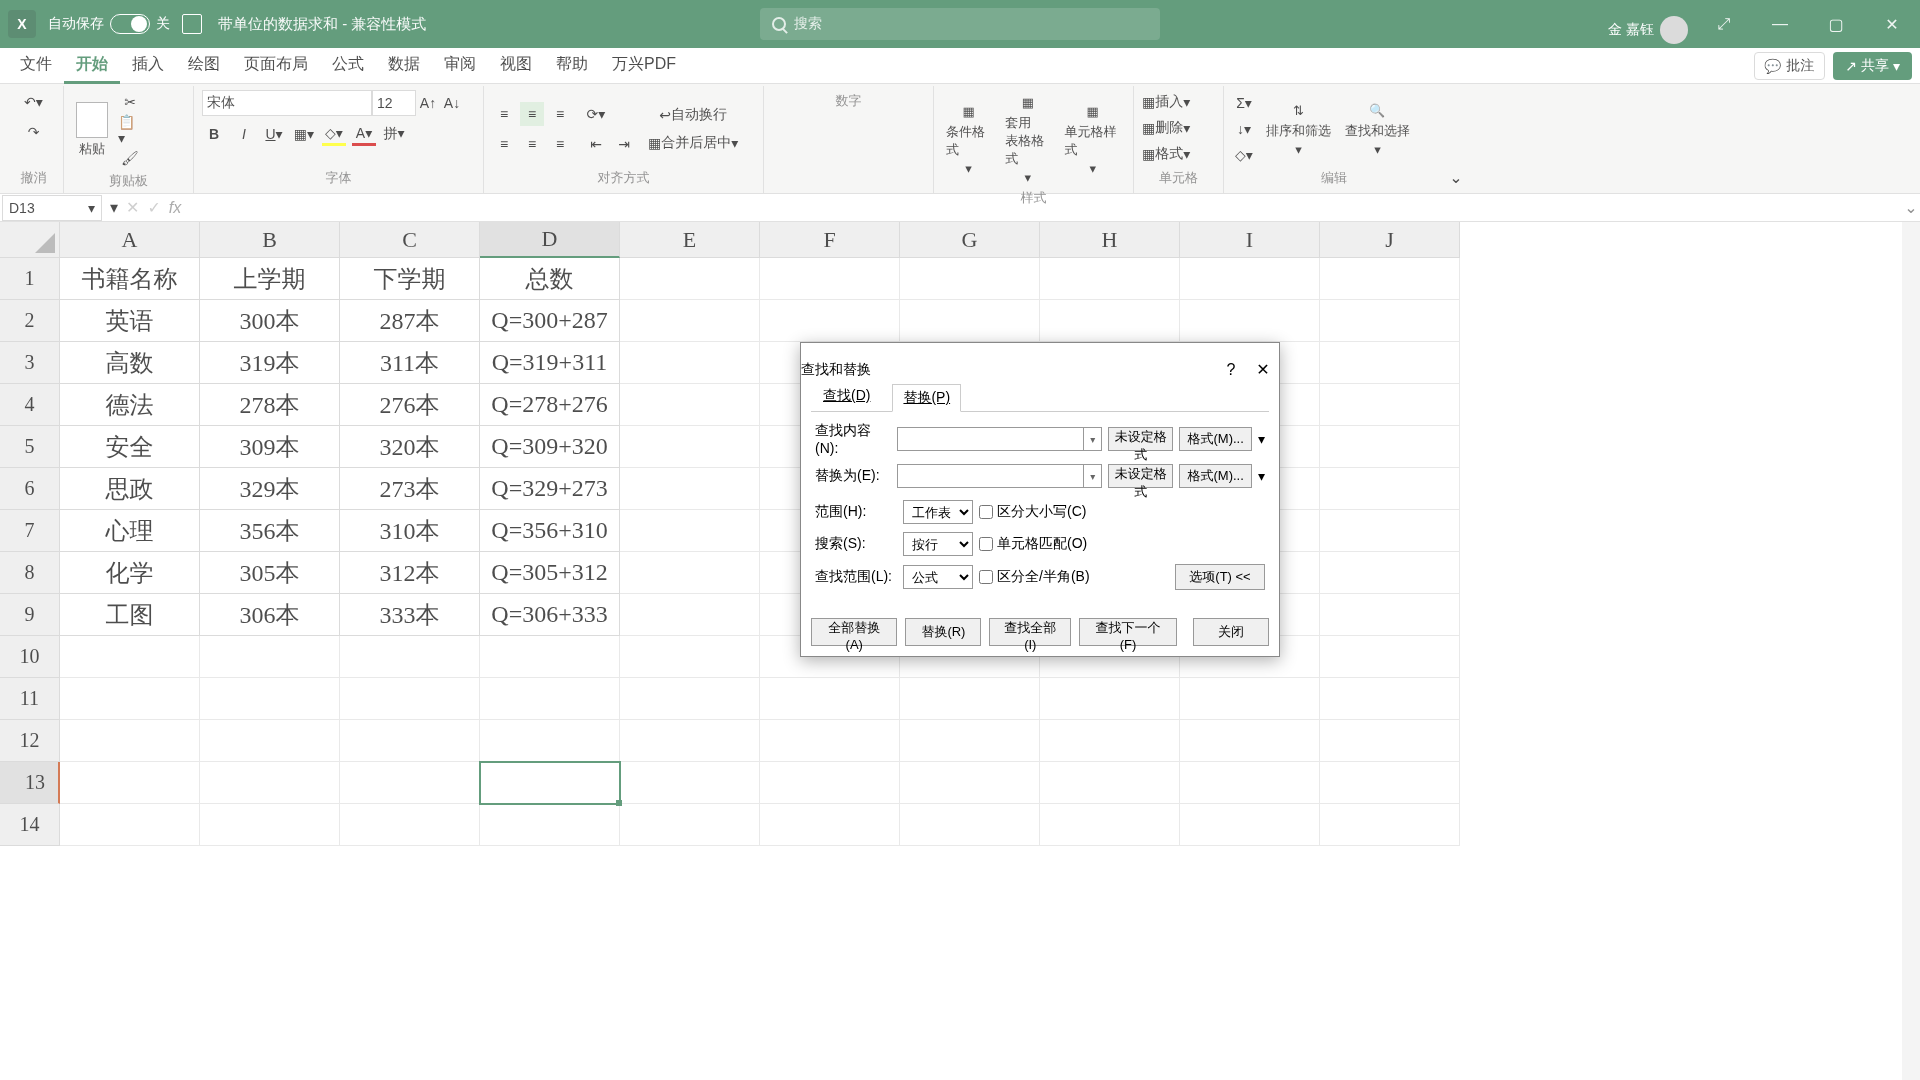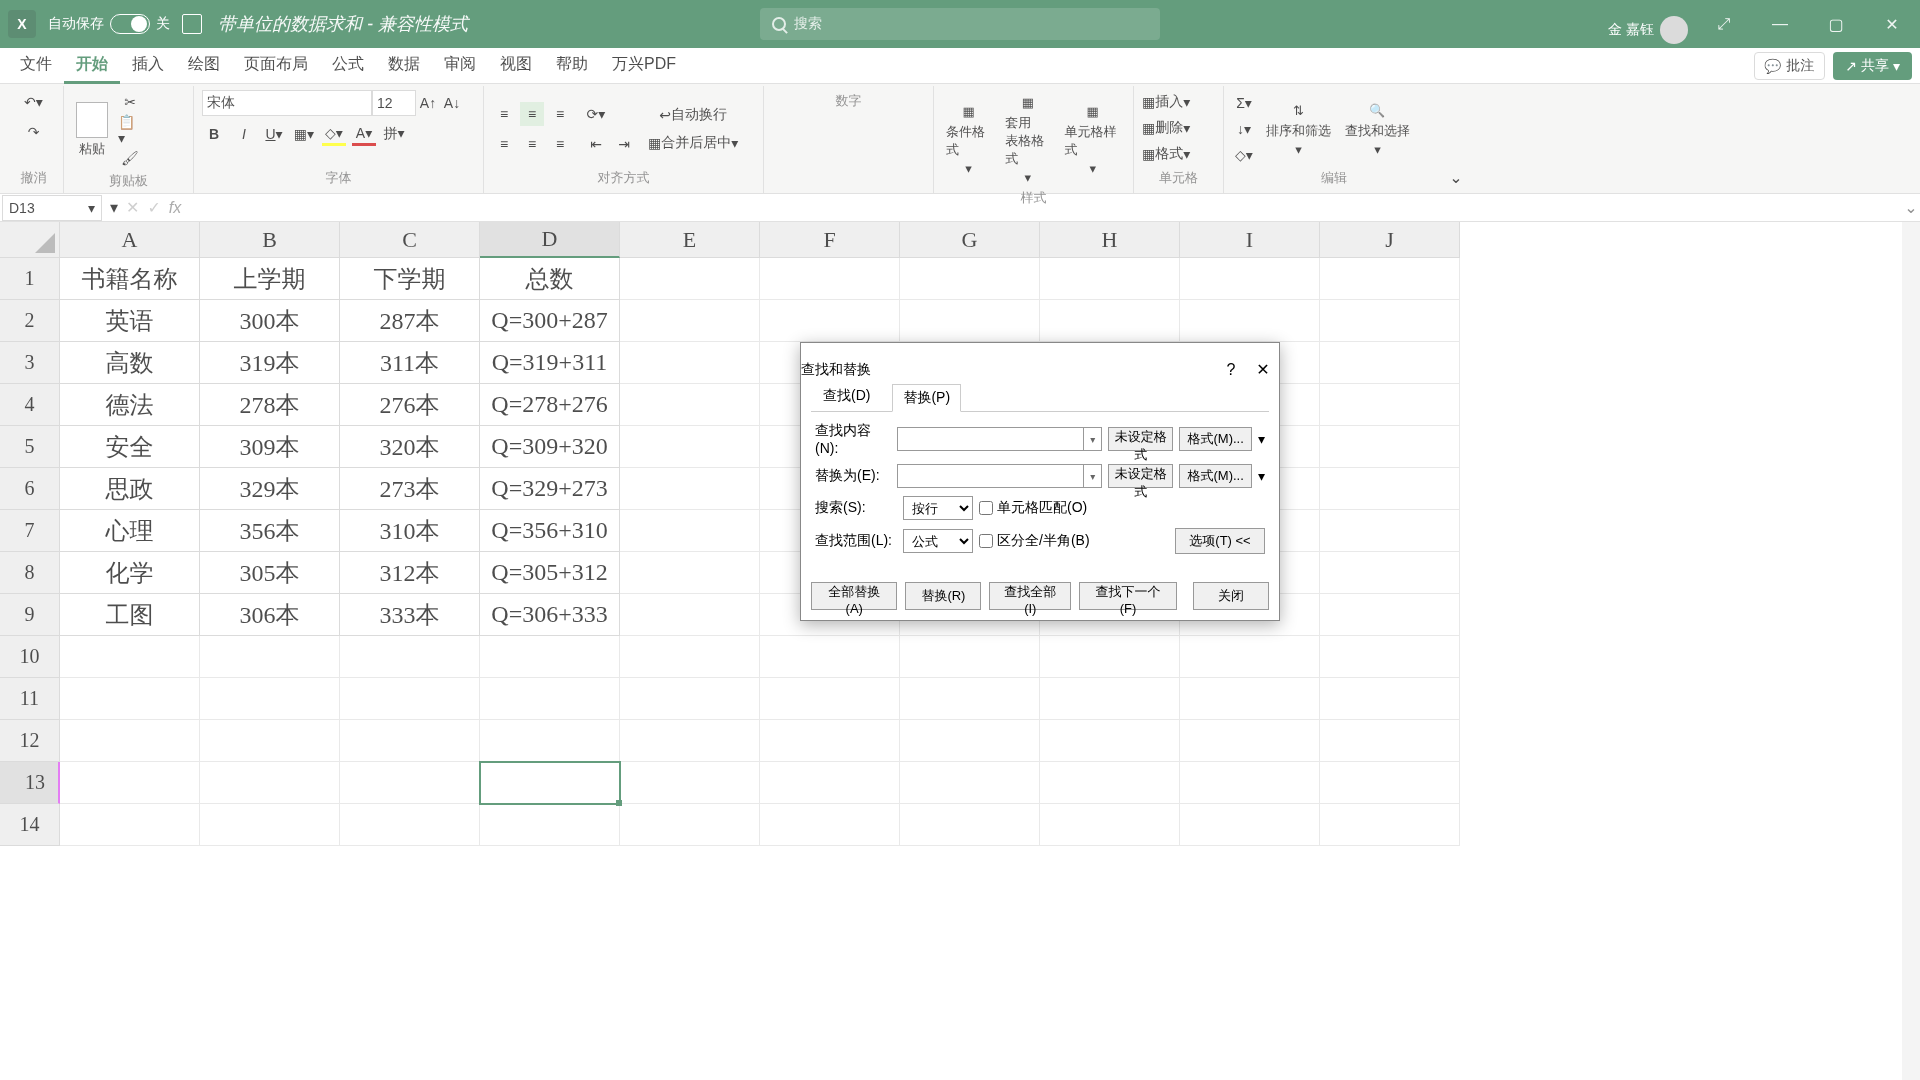--- a/index.html
+++ b/index.html
@@ -6,21 +6,21 @@
 body { background: #fff; width: 1920px; height: 1080px; overflow: hidden; position: relative; }
 .overlay { position: absolute; inset: 0; background: rgba(255,255,255,0.3); pointer-events: none; z-index: 5; }
 
 .titlebar { height: 48px; background: #1e7e34; background: linear-gradient(#217346,#217346); display: flex; align-items: center; padding: 0 8px; color: #fff; }
 .titlebar { background: #217346; }
 .app-icon { width: 28px; height: 28px; background: #185c37; border-radius: 4px; margin-right: 12px; display:flex;align-items:center;justify-content:center;font-size:14px;font-weight:bold; }
 .autosave { display: flex; align-items: center; gap: 6px; font-size: 14px; margin-right: 12px; }
 .toggle { width: 40px; height: 20px; border: 1px solid #fff; border-radius: 10px; position: relative; }
 .toggle::after { content:''; position:absolute; right:2px; top:1px; width:16px; height:16px; background:#fff; border-radius:50%; }
 .save-icon { width:20px; height:20px; border:1px solid #fff; border-radius:2px; margin-right:16px; }
-.doc-title { font-size: 18px; margin-right: auto; opacity:.95;font-style:italic; }
+.doc-title { font-size: 15px; margin-right: auto; opacity:.95; }
 .search-box { width: 400px; height: 32px; background: rgba(255,255,255,.15); border-radius: 4px; display:flex; align-items:center; padding:0 12px; gap:8px; position:absolute; left:50%; transform:translateX(-50%); }
 .search-box .mag { width:14px;height:14px;border:2px solid #fff;border-radius:50%; position:relative; opacity:.8;}
 .search-box .mag::after{content:'';position:absolute;width:6px;height:2px;background:#fff;bottom:-3px;right:-4px;transform:rotate(45deg);}
 .search-box span { color:#fff; opacity:.8; font-size:14px; }
 .titlebar-right { margin-left:auto; display:flex; align-items:flex-end; gap:16px; }
 .user { display:flex; align-items:center; gap:6px; font-size:14px; }
 .avatar { width:28px; height:28px; border-radius:50%; background:#ccc; }
 .win-btn { width:40px; height:40px; display:flex; align-items:center; justify-content:center; opacity:.9; }
 
 .menubar { height: 36px; background:#fff; display:flex; align-items:center; padding:0 8px; border-bottom:1px solid #d4d4d4; }
@@ -49,34 +49,34 @@
 .expand { width:18px; color:#666; text-align:center; }
 
 .sheet { position:relative; }
 .col-headers { display:flex; height:36px; }
 .corner { width:60px; background:#e8e8e8; border:1px solid #ccc; border-top:none; border-left:none; position:relative; }
 .corner::after { content:''; position:absolute; right:4px; bottom:4px; border:10px solid transparent; border-right-color:#a0a0a0; border-bottom-color:#a0a0a0; }
 .ch { width:140px; background:#e8e8e8; border:1px solid #ccc; border-left:none; border-top:none; display:flex;align-items:center;justify-content:center; font-size:22px; font-family: "Times New Roman", serif; }
 .ch.sel { background:#d4d4d4; border-bottom:2px solid #217346; }
 .row { display:flex; height:42px; }
 .rh { width:60px; background:#e8e8e8; border:1px solid #ccc; border-top:none; border-left:none; display:flex; align-items:center; justify-content:center; font-size:20px; font-family:"Times New Roman",serif; }
-.rh.sel { background:#d4d4d4; border-right:2px solid #d946ef;padding-left:12px; }
+.rh.sel { background:#d4d4d4; border-right:2px solid #c2410c;padding-left:12px; }
 .cell { width:140px; border:1px solid #ccc; border-top:none; border-left:none; display:flex; align-items:center; justify-content:center; font-size:24px; font-family:"SimSun","宋体",serif; }
 .cell.noborder { border-color: #e0e0e0; }
 .cell-sel { outline: 2px solid #217346; outline-offset:-1px; position:relative; }
 .cell-sel::after { content:''; position:absolute; right:-3px; bottom:-3px; width:6px; height:6px; background:#217346; }
 
 .vscroll { position:absolute; right:0; top:222px; bottom:0; width:18px; background:#f0f0f0; }
 
 .dialog { position:absolute; left:800px; top:342px; width:480px; background:#fff; border:1px solid #888; box-shadow:0 4px 16px rgba(0,0,0,.3); z-index:20; font-size:14px; }
 .dlg-title { height:36px; display:flex; align-items:flex-end; padding:0 0; }
 .dlg-title span:first-child { flex:1; }
 .dlg-title .help, .dlg-title .close { width:32px; text-align:center; cursor:pointer; font-size:16px; }
 .dlg-tabs { display:flex; gap:12px; padding: 4px 12px 0; }
-.dlg-tab { padding:4px 10px; cursor:pointer; }
+.dlg-tab { padding:4px 10px; cursor:pointer;text-decoration:underline; }
 .dlg-tab.active { border:1px solid #ccc; border-bottom:1px solid #fff; background:#fff; position:relative; top:1px; }
 .dlg-panel { border-top:1px solid #ccc; margin:0 10px; padding:10px 4px; }
 .dlg-row { display:flex; align-items:center; margin-bottom:8px; gap:6px; }
 .dlg-row label { width:82px; }
 .dlg-inp { flex:1; height:24px; border:1px solid #999; padding:0 4px; }
 .dlg-combo { width:18px; height:24px; border:1px solid #999; border-left:none; display:flex;align-items:center;justify-content:center; font-size:10px; color:#666;}
 .dlg-btn-s { width:70px; height:24px; border:1px solid #999; background:#f0f0f0; font-size:13px; }
 .dlg-sel { width:70px; height:24px; border:1px solid #999; background:#fff; font-size:13px; padding:0 4px;}
 .dlg-chk { display:flex; align-items:center; gap:4px; }
 .dlg-chk input { width:14px; height:14px; }
@@ -484,20 +484,28 @@
     <div class="dlg-row">
       <label>替换为(E):</label>
       <div style="flex:1;display:flex">
         <input class="dlg-inp" value="" style="">
         <div class="dlg-combo">▾</div>
       </div>
       <button class="dlg-btn-s">未设定格式</button>
       <button class="dlg-btn-s" style="width:78px">格式(M)...</button>
       <span>▾</span>
     </div>
+    <div class="dlg-row" style="margin-top:12px">
+      <label>范围(H):</label>
+      <select class="dlg-sel"><option>工作表</option></select>
+      <div class="dlg-chk">
+          <input type="checkbox" style="">
+          <span>区分大小写(C)</span>
+        </div>
+    </div>
     <div class="dlg-row">
       <label>搜索(S):</label>
       <select class="dlg-sel"><option>按行</option></select>
       <div class="dlg-chk">
           <input type="checkbox" style="">
           <span>单元格匹配(O)</span>
         </div>
     </div>
     <div class="dlg-row">
       <label>查找范围(L):</label>

